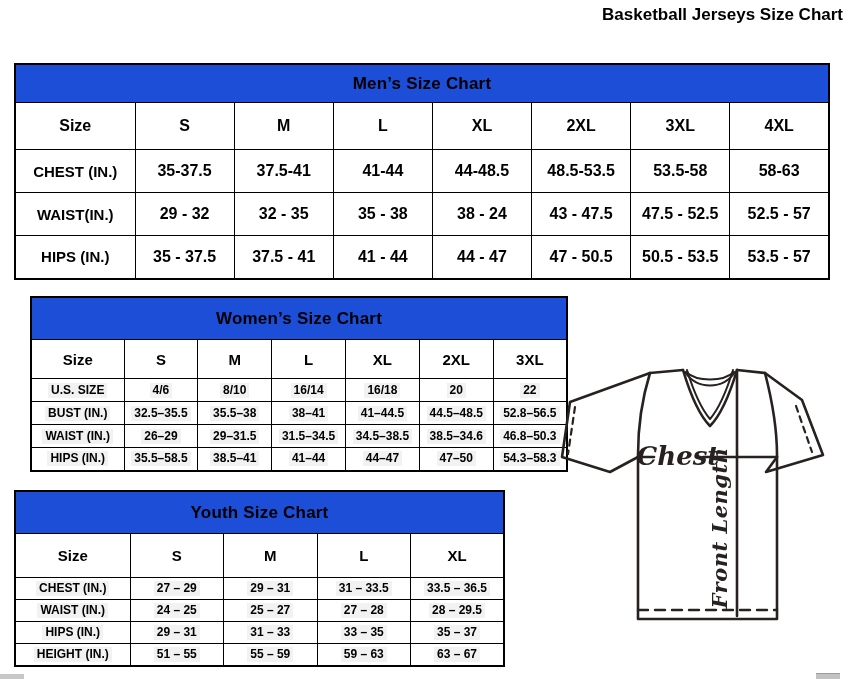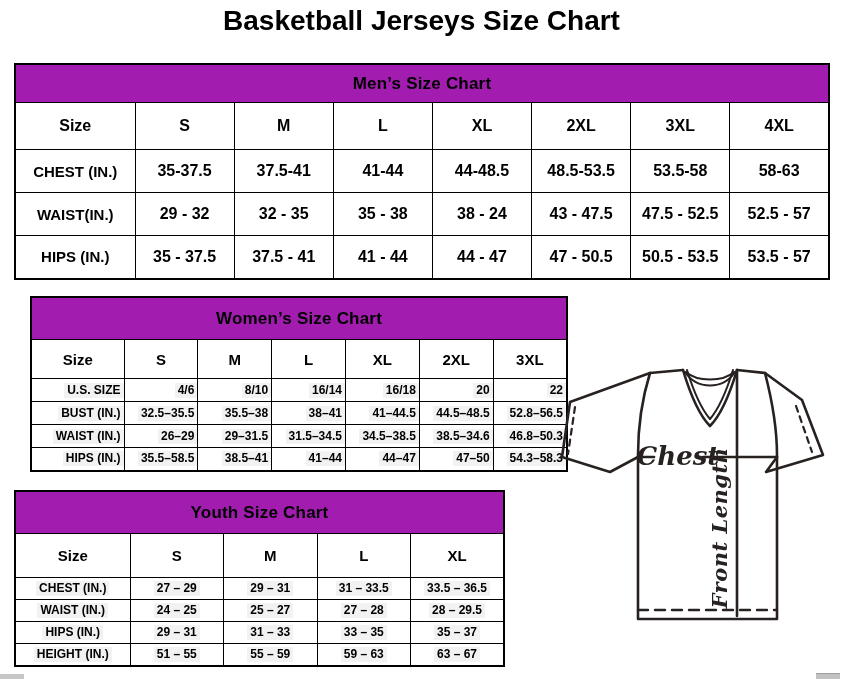--- a/index.html
+++ b/index.html
@@ -1,42 +1,42 @@
 <!DOCTYPE html>
 <html><head>
 <meta charset="utf-8">
 <style>
   html,body{margin:0;padding:0;background:#fff;}
   .screen{position:relative;width:843px;height:679px;background:#ffffff;overflow:hidden;
           font-family:"Liberation Sans",sans-serif;color:#000;}
-  .page-title{position:absolute;top:5px;left:0;width:100%;text-align:center;
-              font-size:28px;font-weight:bold;}
+  .page-title{position:absolute;top:5px;left:0;width:100%;text-align:right;
+              font-size:17px;font-weight:bold;}
 
   table.size-table{position:absolute;left:14px;border-collapse:collapse;table-layout:fixed;
                    border:2px solid #000;background:#fff;}
   table.size-table th,table.size-table td{border:1px solid #000;text-align:center;
                    vertical-align:middle;font-weight:bold;padding:0;overflow:hidden;}
-  tr.band th{background:#a21caf;font-size:17px;letter-spacing:.2px;}
+  tr.band th{background:#1d4ed8;font-size:17px;letter-spacing:.2px;}
 
   
   table.mens{top:63px;width:816px;}
   .mens col.c0{width:120px;}
   .mens tr.band th{height:37px;}
   .mens tr.head th{height:46px;font-size:16px;}
   .mens tbody tr{height:43px;}
   .mens tbody th,.mens tbody td{font-size:16px;}
   .mens tbody th{font-size:15px;}
 
   
   table.womens{top:296px;width:538px;margin-left:16px;}
   .womens col.c0{width:93px;}
   .womens tr.band th{height:41px;}
   .womens tr.head th{height:38px;font-size:15px;}
   .womens tbody tr{height:23px;}
-  .womens tbody th,.womens tbody td{font-size:12px;text-align:right;}
+  .womens tbody th,.womens tbody td{font-size:12px;}
 
   
   table.youth{top:490px;width:491px;}
   .youth col.c0{width:115px;}
   .youth tr.band th{height:41px;}
   .youth tr.head th{height:43px;font-size:15px;}
   .youth tbody tr{height:22px;}
   .youth tbody th,.youth tbody td{font-size:12px;}
 
   

